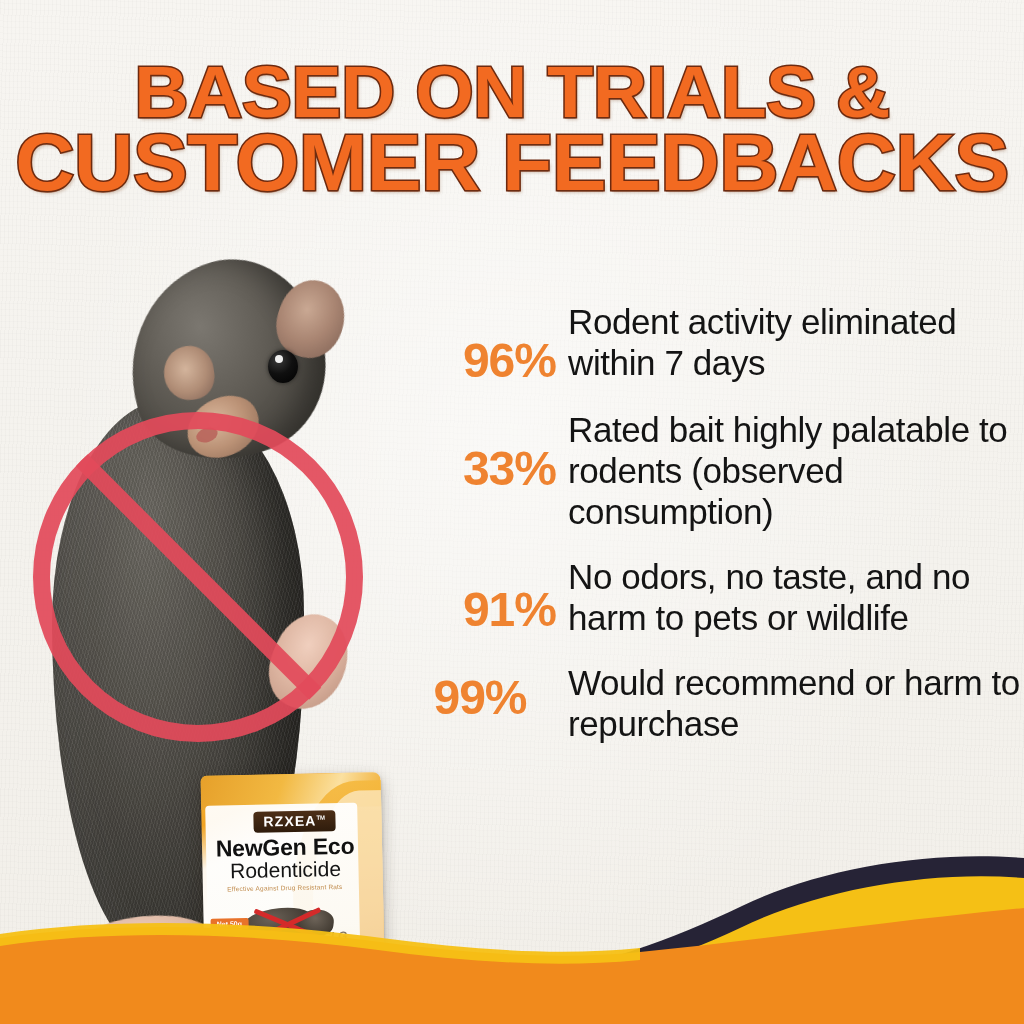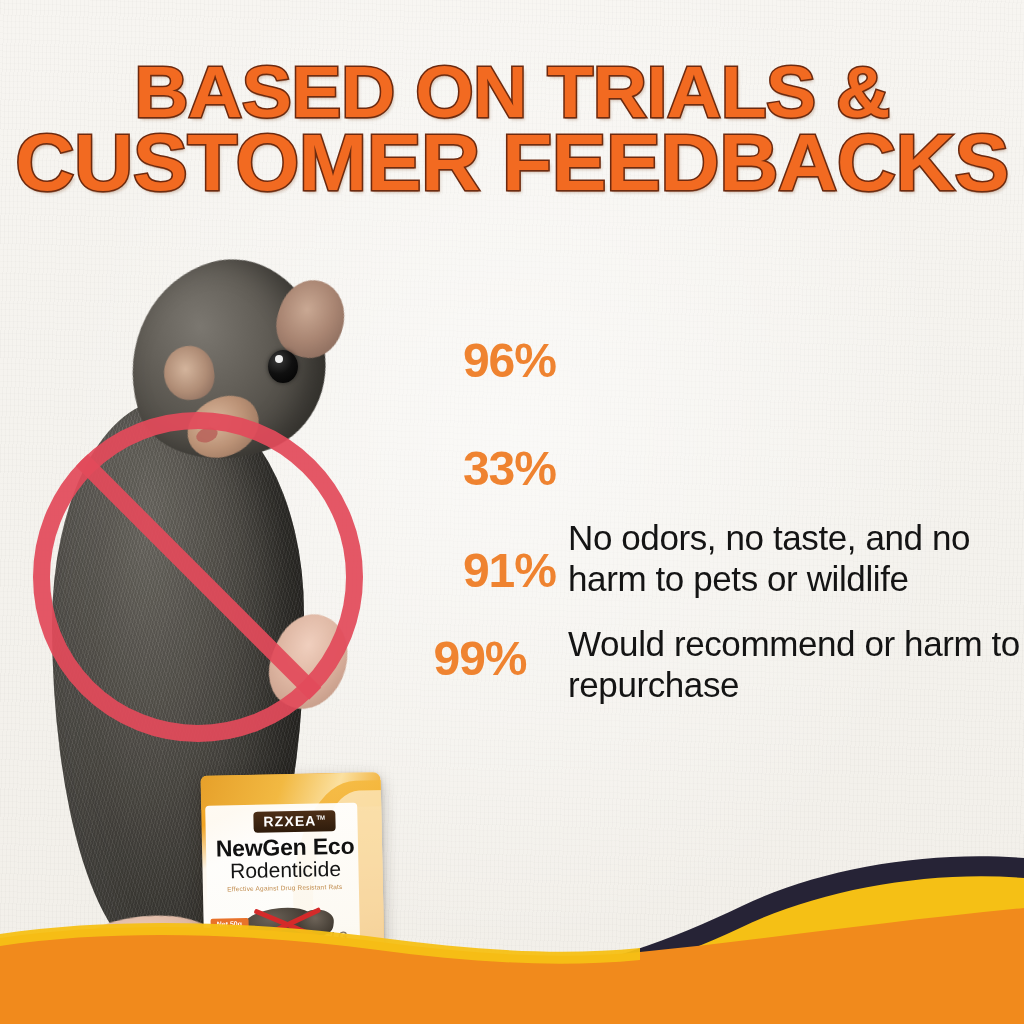--- a/index.html
+++ b/index.html
@@ -541,23 +541,25 @@
     <div class="pkg-logo">CLG</div>
     <div class="pkg-weight">Net 50g</div>
     <div class="pkg-fine">Use only as directed. Keep out of reach of children and pets. Read the full label before use.</div>
     <div class="pkg-seal"></div>
     <div class="pkg-bottom"></div>
   </div>
 
   <div class="stats">
     <div class="stat-row" data-rowindex="0">
       <div class="stat-pct">96%</div>
+      <div class="stat-text">Rodent activity eliminated within 7 days</div>
     </div>
     <div class="stat-row" data-rowindex="1">
       <div class="stat-pct">33%</div>
+      <div class="stat-text">Rated bait highly palatable to rodents (observed consumption)</div>
     </div>
     <div class="stat-row" data-rowindex="2">
       <div class="stat-pct">91%</div>
       <div class="stat-text">No odors, no taste, and no harm to pets or wildlife</div>
     </div>
     <div class="stat-row" data-rowindex="3">
       <div class="stat-pct">99%</div>
       <div class="stat-text">Would recommend or harm to repurchase</div>
     </div>
   </div>

